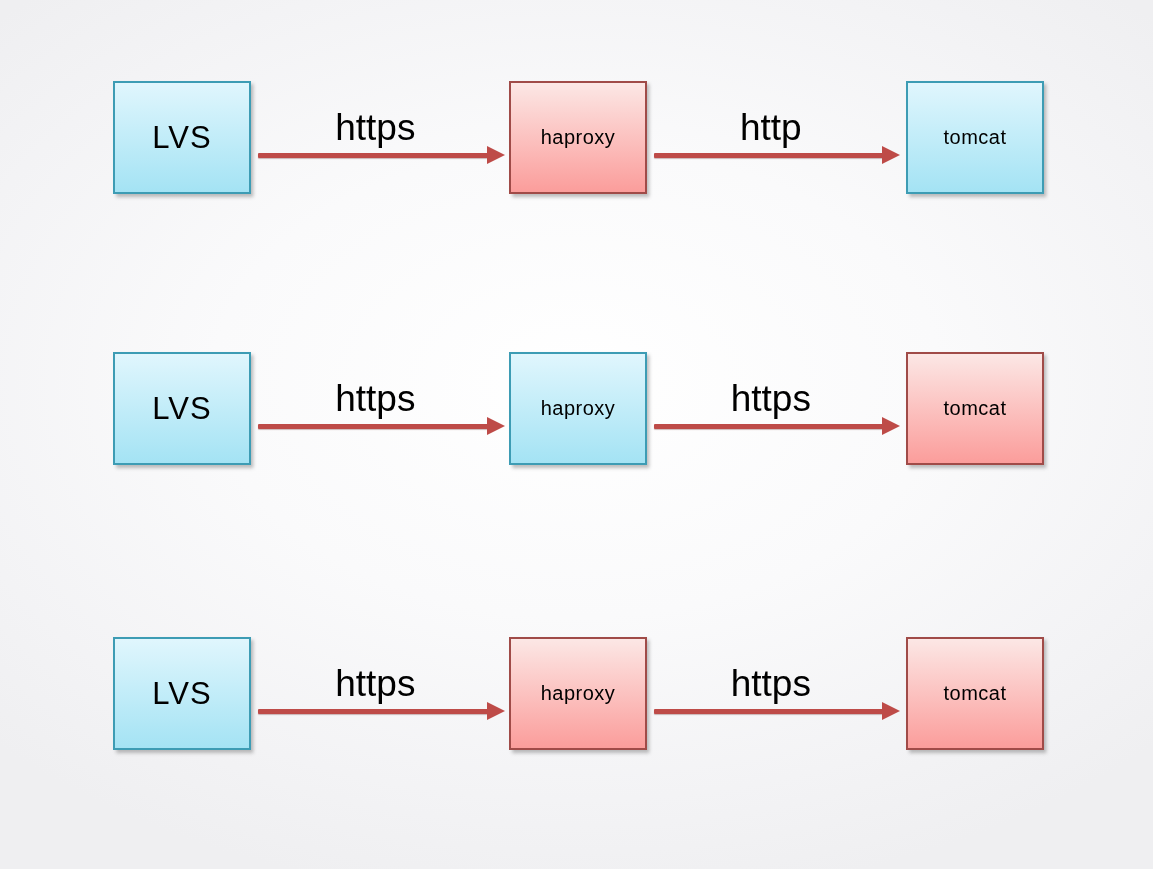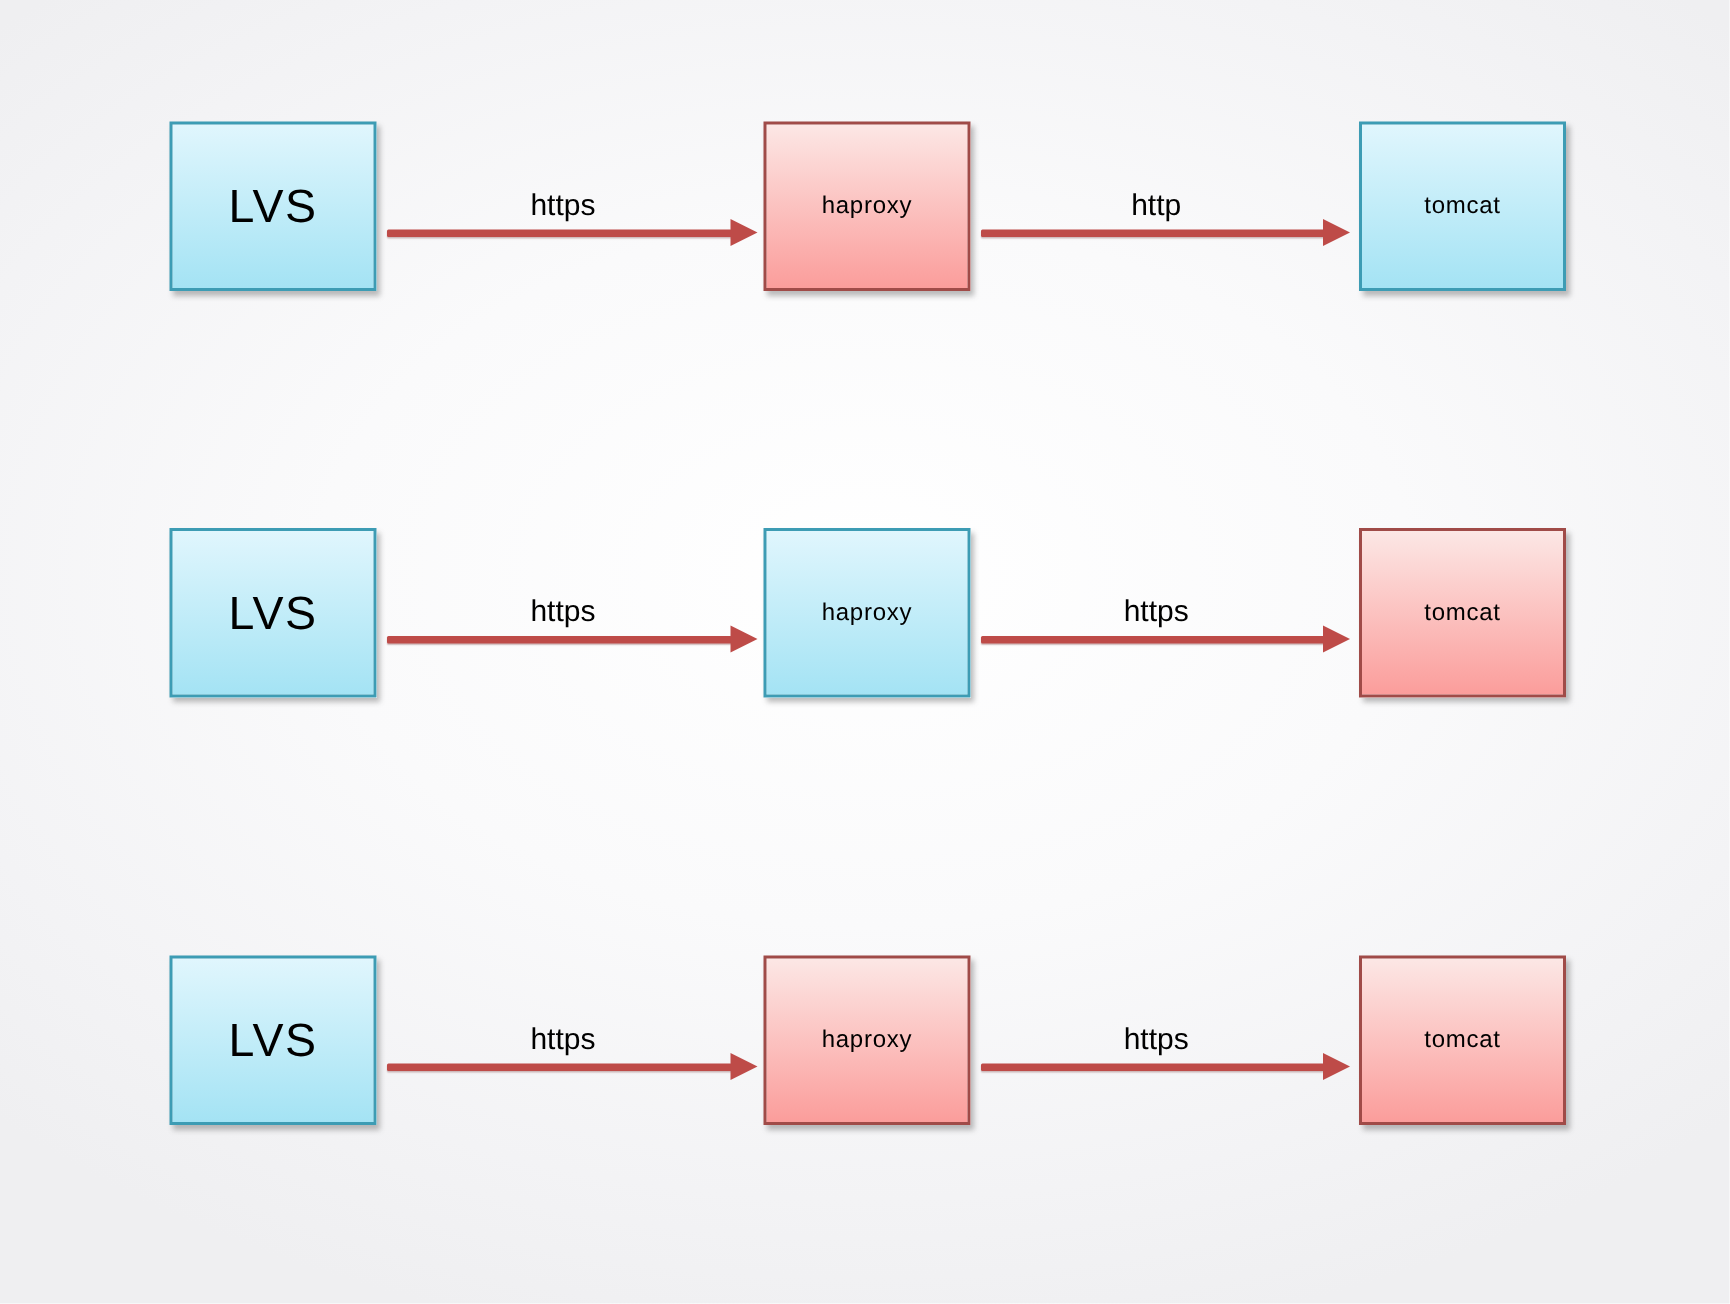--- a/index.html
+++ b/index.html
@@ -47,21 +47,21 @@
   .node[data-scheme="blue"] {
     border: 2px solid var(--blue-border);
     background: linear-gradient(180deg, var(--blue-top) 0%, var(--blue-bottom) 100%);
   }
   .node[data-scheme="red"] {
     border: 2px solid var(--red-border);
     background: linear-gradient(180deg, var(--red-top) 0%, var(--red-bottom) 100%);
   }
 
   .node-label {
-    font-size: 16px;
+    font-size: 20px;
     color: var(--label-text);
     letter-spacing: 0.5px;
   }
   .col-1 .node-label {
     font-size: 31px;
     letter-spacing: 1px;
   }
 
   .link {
     position: absolute;
@@ -82,21 +82,21 @@
     height: 0;
     border-left: 18px solid var(--arrow);
     border-top: 9.5px solid transparent;
     border-bottom: 9.5px solid transparent;
   }
   .link-label {
     position: absolute;
     left: 51%;
     transform: translateX(-50%);
     bottom: 9px;
-    font-size: 20px;
+    font-size: 37px;
     color: var(--label-text);
     white-space: nowrap;
   }
 </style>
 </head>
 <body>
 
 <div class="canvas">
 
   <div class="row row-1">

